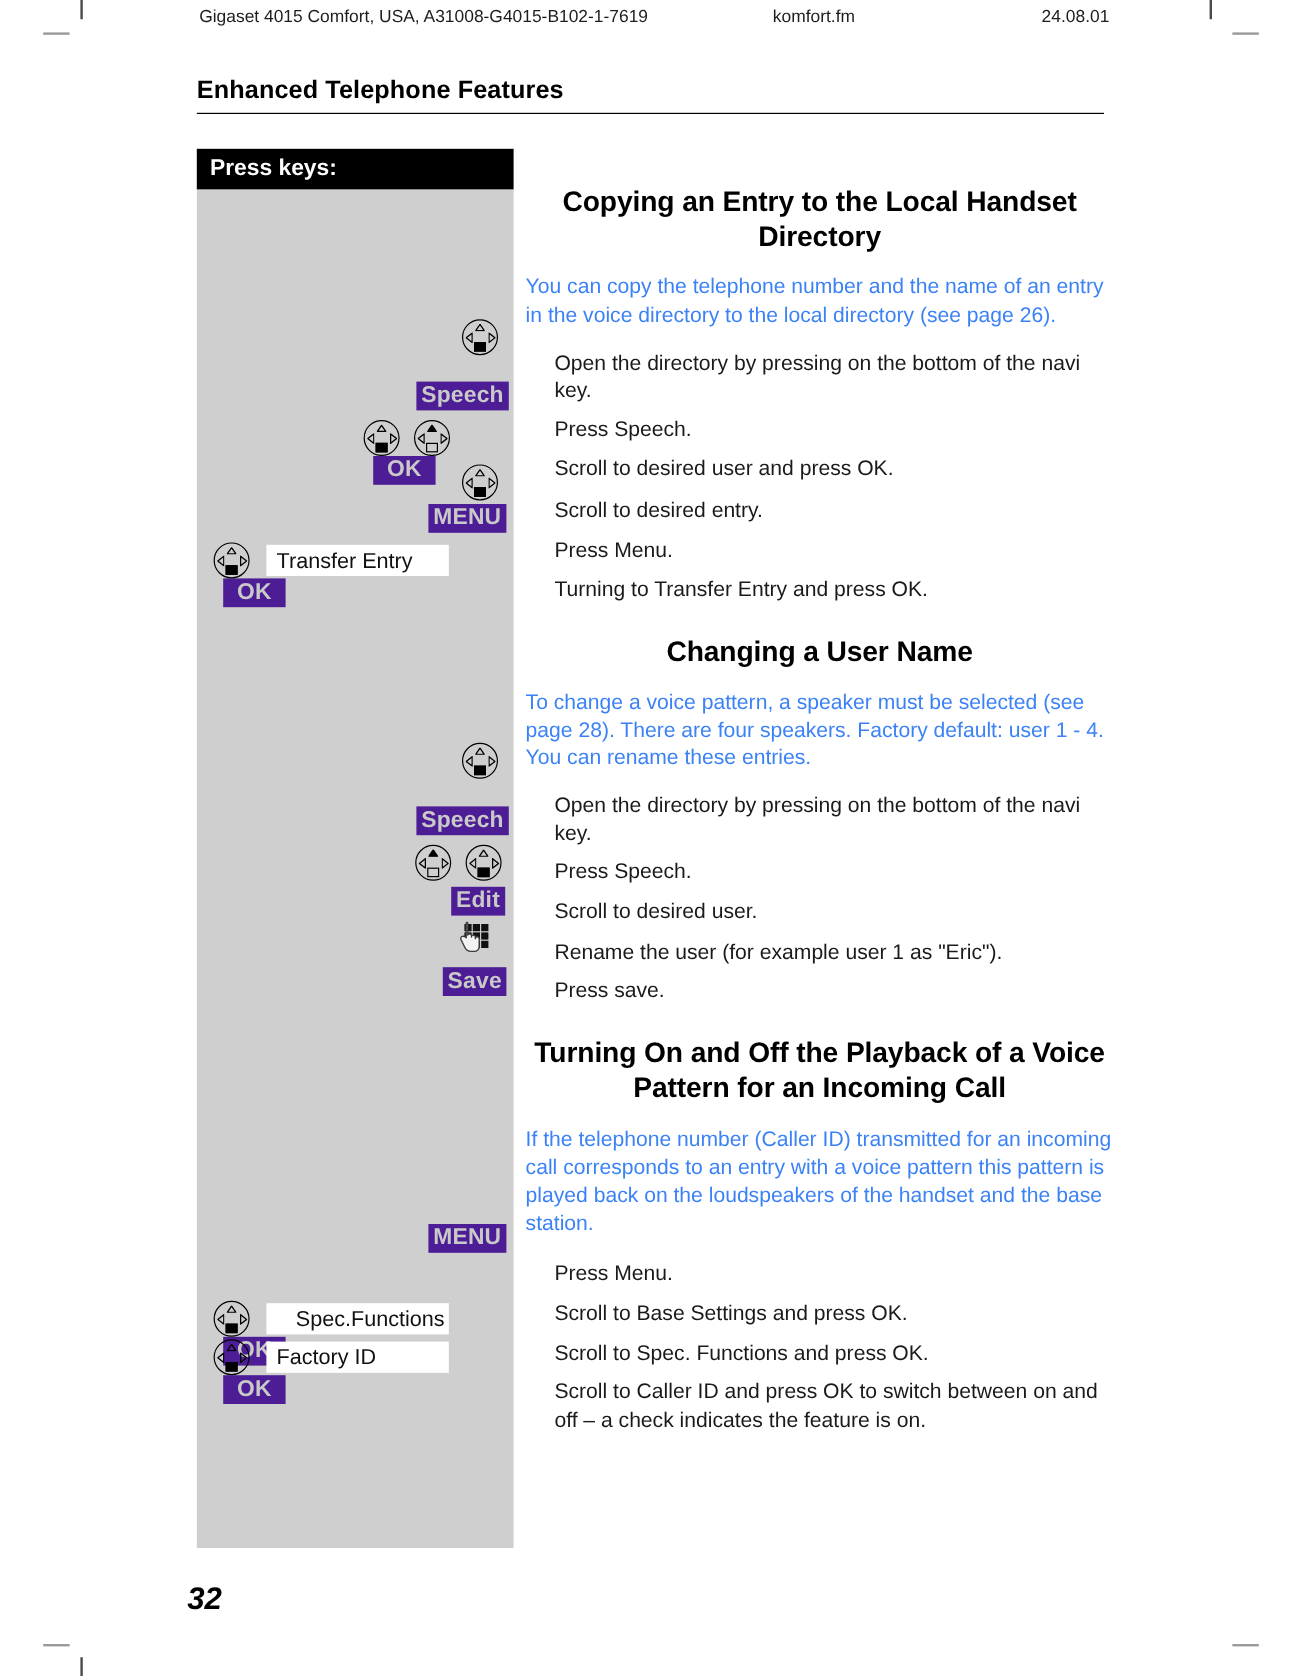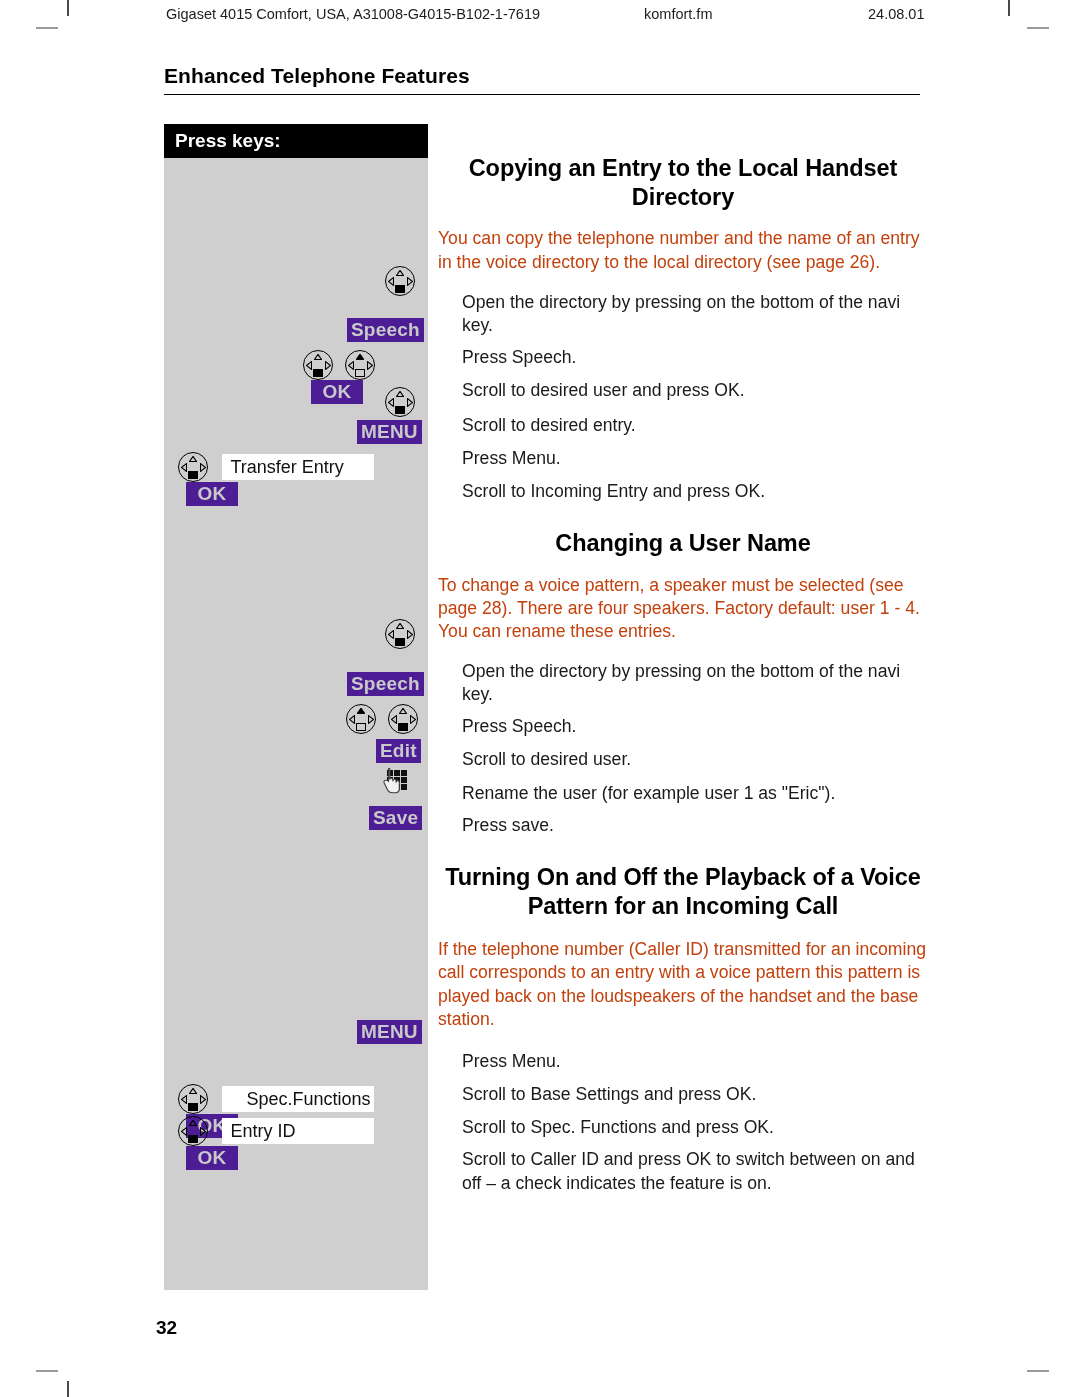--- a/index.html
+++ b/index.html
@@ -90,21 +90,21 @@
     color: #000;
     margin: 0;
     line-height: 1.22;
     letter-spacing: -.1px;
     text-align: center;
   }
   p.para {
     font-size: 17.6px;
     line-height: 1.33;
     margin: 0;
-    color: #c2410c;
+    color: #3b82f6;
   }
 
   
   .row {
     position: relative;
     display: flex;
     align-items: flex-end;
     margin-left: 24px;
   }
   .row .txt {
@@ -197,23 +197,24 @@
     display: inline-block;
     position: relative;
   }
   .keypad svg { display: block; }
 
   
   .pageno {
     position: absolute;
     left: 156px;
     top: 1317px;
-    font-size: 19px;
+    font-size: 26px;
     font-weight: bold;
     color: #000;
+    font-style: italic;
   }
 </style>
 </head>
 <body>
 
 <div class="crop dark" style="left:67px;  top:0px;   width:2px;  height:16px;"></div>
 <div class="crop" style="left:36px;  top:27px;  width:22px; height:2px;"></div>
 <div class="crop dark" style="left:1008px;top:0px;   width:2px;  height:16px;"></div>
 <div class="crop" style="left:1027px;top:27px;  width:22px; height:2px;"></div>
 <div class="crop dark" style="left:67px;  top:1381px; width:2px; height:16px;"></div>
@@ -496,21 +497,21 @@
             <path d="M0.5 4.5 L5.5 0.6 L5.5 8.4 Z" fill="none" stroke="#000" stroke-width="1.1"></path>
           </svg>
         </span>
       <span class="lr r">
           <svg width="6" height="9" viewBox="0 0 6 9">
             <path d="M5.5 4.5 L0.5 0.6 L0.5 8.4 Z" fill="none" stroke="#000" stroke-width="1.1"></path>
           </svg>
         </span>
       <span class="sq"></span>
     </span>
-    <span class="menufield" style="margin-left:10px; vertical-align:middle;">Entry ID</span>
+    <span class="menufield" style="margin-left:10px; vertical-align:middle;">Factory ID</span>
     <span class="softkey ok" style="margin-left:8px; vertical-align:middle;">OK</span>
   </div>
 
 </div>
 
 <div class="bodycol">
 
   <h2 class="sec" style="margin-top:14px;">Copying an Entry to the Local Handset Directory</h2>
   <p class="para" style="margin-top:16px;">You can copy the telephone number and the name of an entry in the voice directory to the local directory (see page 26).</p>
 
@@ -523,21 +524,21 @@
   <div class="row" style="margin-top:9px; height:24px;">
     <span class="txt">Scroll to desired user and press OK.</span>
   </div>
   <div class="row" style="margin-top:11px; height:24px;">
     <span class="txt">Scroll to desired entry.</span>
   </div>
   <div class="row" style="margin-top:9px; height:24px;">
     <span class="txt">Press Menu.</span>
   </div>
   <div class="row" style="margin-top:9px; height:24px;">
-    <span class="txt">Scroll to Incoming Entry and press OK.</span>
+    <span class="txt">Turning to Transfer Entry and press OK.</span>
   </div>
 
   <h2 class="sec" style="margin-top:25px;">Changing a User Name</h2>
   <p class="para" style="margin-top:16px;">To change a voice pattern, a speaker must be selected (see page 28). There are four speakers. Factory default: user 1 - 4. You can rename these entries.</p>
 
   <div class="row" style="margin-top:16px; min-height:46px;">
     <span class="txt">Open the directory by pressing on the bottom of the navi key.</span>
   </div>
   <div class="row" style="margin-top:8px; height:24px;">
     <span class="txt">Press Speech.</span>

